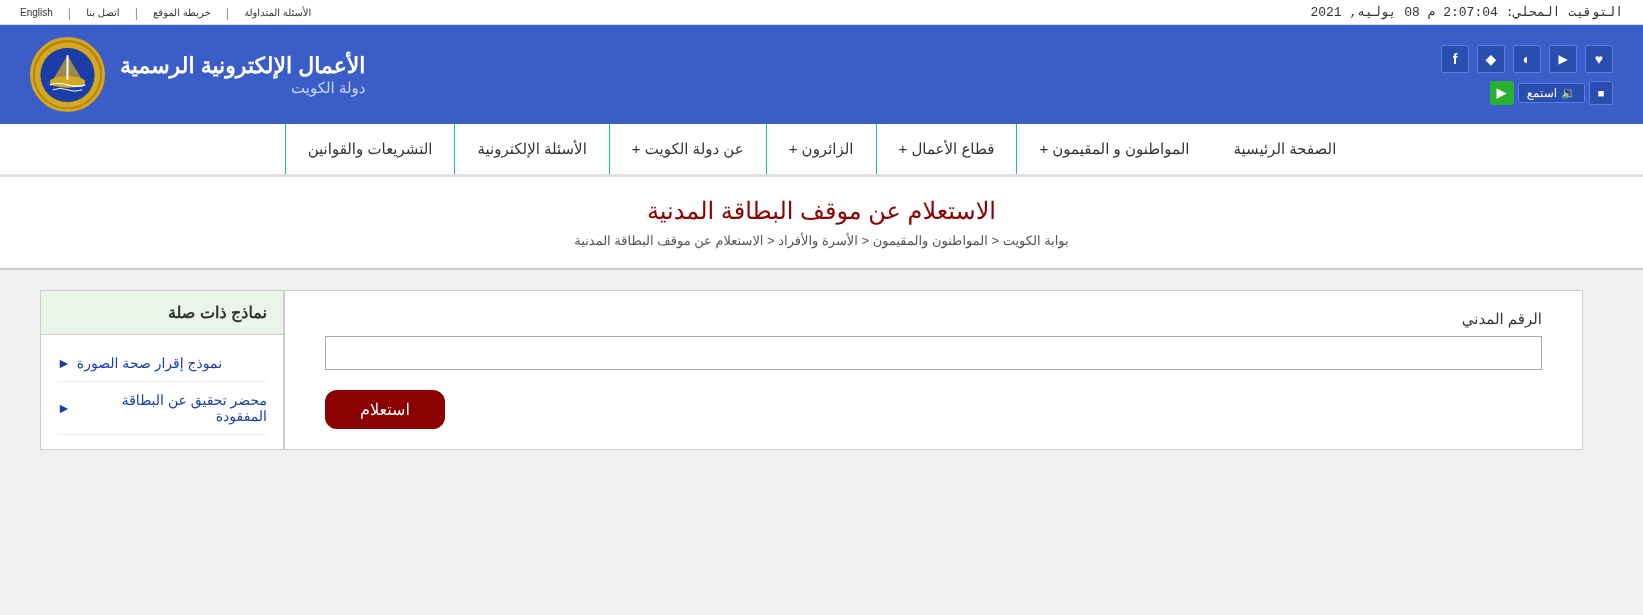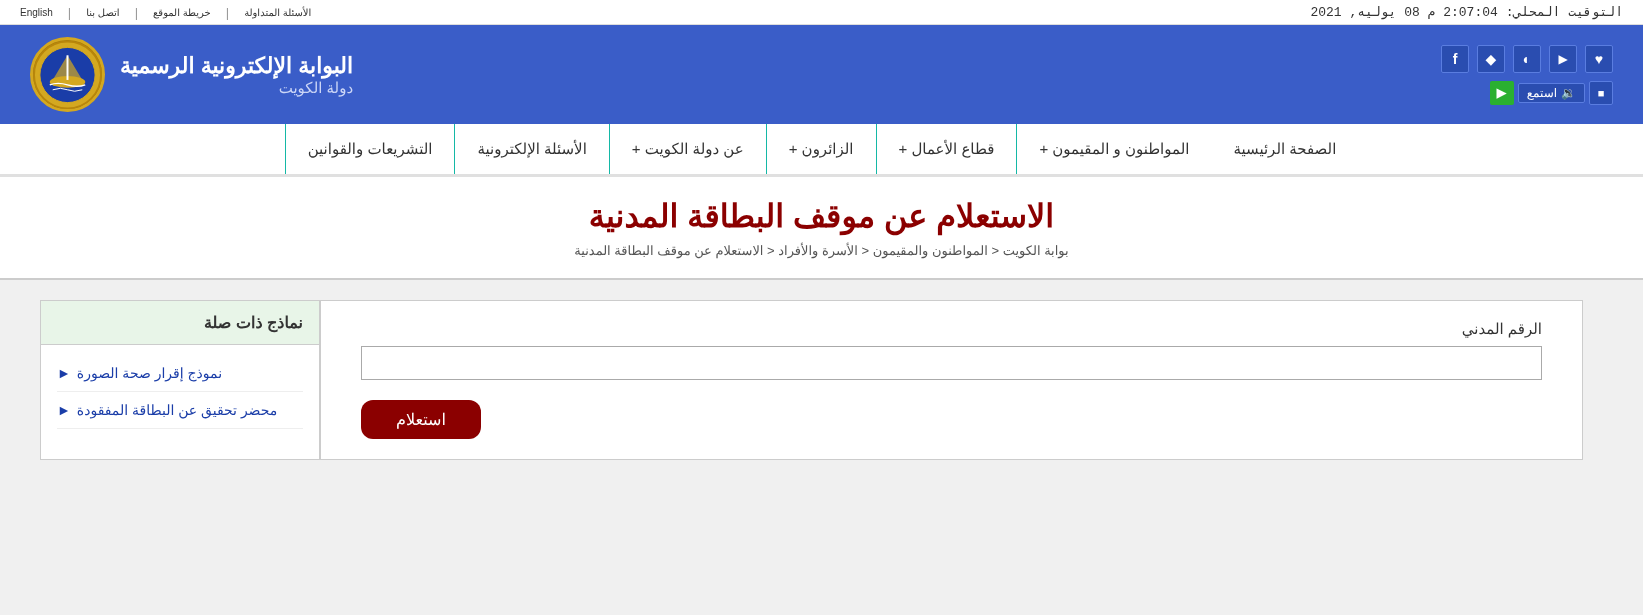--- a/index.html
+++ b/index.html
@@ -89,22 +89,22 @@
 
     
     .content-header {
       background: white;
       padding: 20px 40px;
       border-bottom: 2px solid #ccc;
     }
     .page-title-ar {
       text-align: center;
       color: #8b0000;
-      font-size: 32px;
-      font-weight: bold;
+      font-size: 24px;
+      font-weight: normal;
       margin-bottom: 8px;
     }
     .service-info {
       text-align: center;
       color: #1a3da8;
       font-size: 14px;
       font-weight: bold;
       margin-bottom: 8px;
     }
     .breadcrumb {
@@ -153,21 +153,21 @@
       border: none;
       padding: 10px 35px;
       font-size: 16px;
       cursor: pointer;
       float: left;
       border-radius: 12px;
     }
 
     
     .related-panel {
-      width: 280px;
+      width: 244px;
       background: white;
       border: 1px solid #ccc;
     }
     .related-header {
       background: #e8f5e8;
       padding: 12px 16px;
       font-size: 16px;
       font-weight: bold;
       color: #333;
       text-align: right;
@@ -219,21 +219,21 @@
       <button class="listen-btn">
         <span>🔉</span>
         <span>استمع</span>
       </button>
       <button class="play-btn">▶</button>
     </div>
   </div>
 
   <div class="header-logo">
     <div class="logo-text">
-      <div class="logo-title">البوابة الإلكترونية الرسمية</div>
+      <div class="logo-title">الأعمال الإلكترونية الرسمية</div>
       <div class="logo-subtitle">دولة الكويت</div>
     </div>
     <div class="logo-emblem">
       <svg width="70" height="70" viewBox="0 0 70 70">
         <circle cx="35" cy="35" r="34" fill="#d4a820" stroke="#b8860b" stroke-width="2"></circle>
         <circle cx="35" cy="35" r="28" fill="#1a3da8" stroke="#d4a820" stroke-width="1"></circle>
 
         <ellipse cx="35" cy="42" rx="18" ry="6" fill="#d4a820"></ellipse>
         <polygon points="35,15 20,40 50,40" fill="#d4a820" opacity="0.7"></polygon>
         <rect x="34" y="15" width="2" height="25" fill="#fff"></rect>

